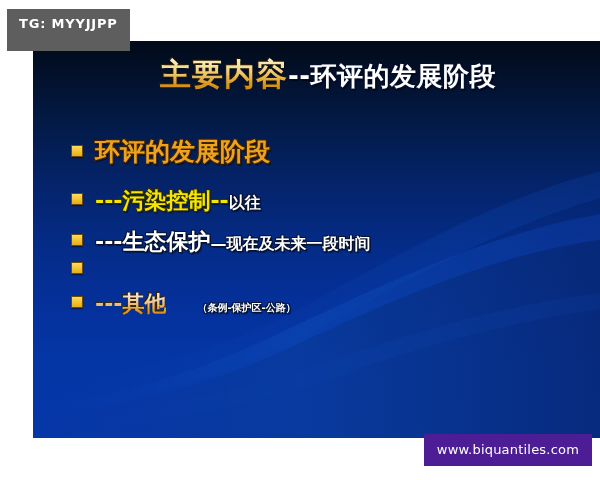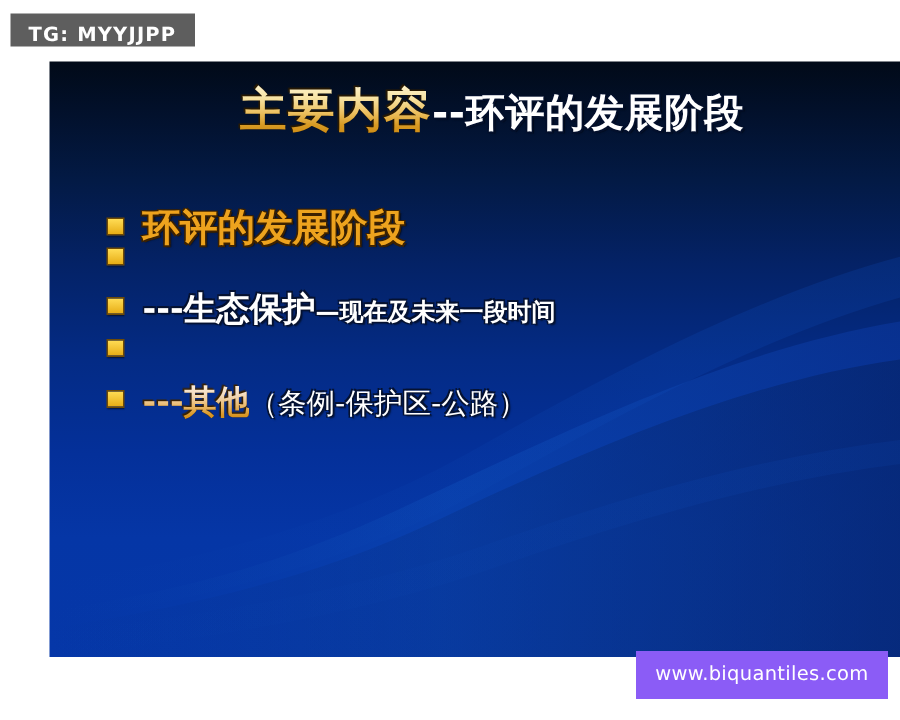--- a/index.html
+++ b/index.html
@@ -130,45 +130,45 @@
       #fbeedd 0%, #f3dcc0 28%, #e9b96b 58%, #d89522 84%, #cf8a14 100%);
     -webkit-background-clip: text;
     background-clip: text;
     color: transparent;
     -webkit-text-fill-color: transparent;
     filter: drop-shadow(0.9px 0.9px 0 #2d1600) drop-shadow(-0.5px -0.4px 0 #3a2200);
   }
   .s-big   { font-size: 25px; font-weight: bold; }
   .s-mid   { font-size: 22px; font-weight: bold; }
   .s-small { font-size: 16px; font-weight: bold; }
-  .s-tiny  { font-size: 19px; font-weight: normal; }
-
-  .row-1 { margin-bottom: 0; }
+  .s-tiny  { font-size: 10px; font-weight: bold; margin-left: 31px; }
+
+  .row-1 { margin-bottom: 18px; }
   .row-2 { margin-bottom: 11px; }
   .row-3 { margin-bottom: 8px; }
   .row-4 { margin-bottom: 12px; }
 
   
   #tg-badge {
     position: absolute;
     left: 7px;
     top: 9px;
     background: #5e5e5e;
     color: #ffffff;
     font-size: 13px;
     font-weight: bold;
     letter-spacing: 0.8px;
-    padding: 7px 12px 0 12px;
+    padding: 7px 12px 20px 12px;
     z-index: 5;
   }
   #site-watermark {
     position: absolute;
     right: 8px;
     bottom: 14px;
-    background: #8b5cf6;
+    background: #4c1d95;
     color: #ffffff;
     font-size: 13px;
     letter-spacing: 0.2px;
     padding: 8px 13px 9px 13px;
     z-index: 5;
   }
 </style>
 </head>
 <body>
 
@@ -204,20 +204,21 @@
 
   <div id="bullet-list">
 
     <div class="bullet-row row-1">
       <span class="bullet-marker"></span>
       <span class="bullet-text"><span class="seg c-amber s-big">环评的发展阶段</span></span>
     </div>
 
     <div class="bullet-row row-2">
       <span class="bullet-marker"></span>
+      <span class="bullet-text"><span class="seg c-yellow s-mid">---污染控制--</span><span class="seg c-white s-small">以往</span></span>
     </div>
 
     <div class="bullet-row row-3">
       <span class="bullet-marker"></span>
       <span class="bullet-text"><span class="seg c-white s-mid">---生态保护</span><span class="seg c-white s-small">—现在及未来一段时间</span></span>
     </div>
 
     <div class="bullet-row row-4">
       <span class="bullet-marker"></span>
     </div>

